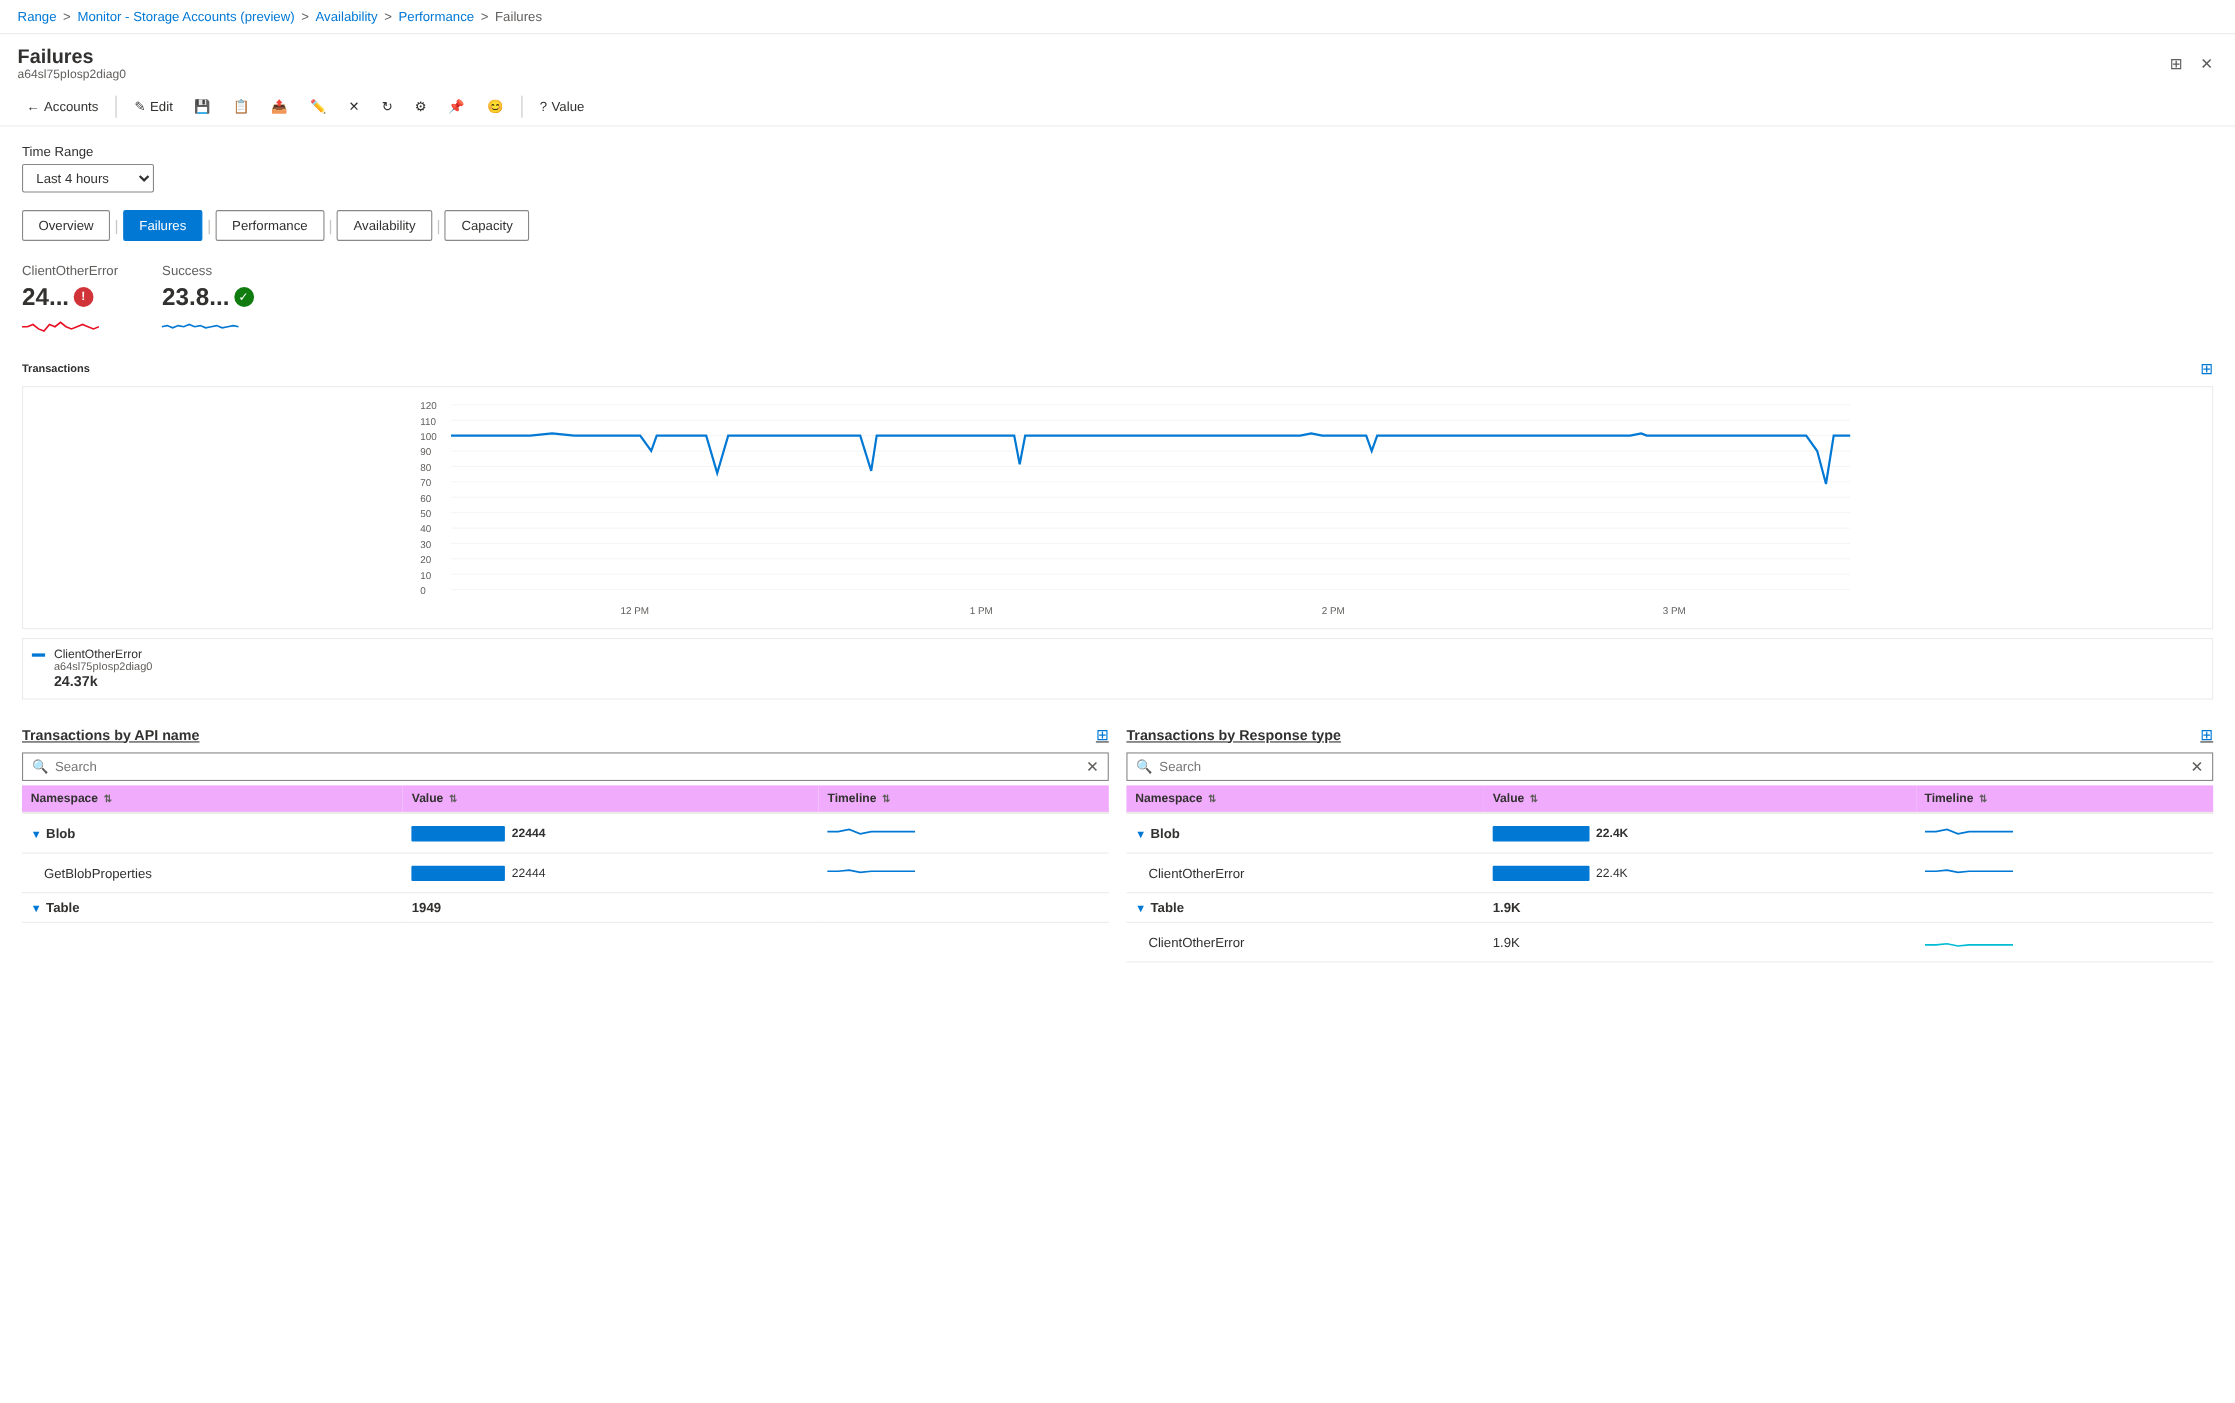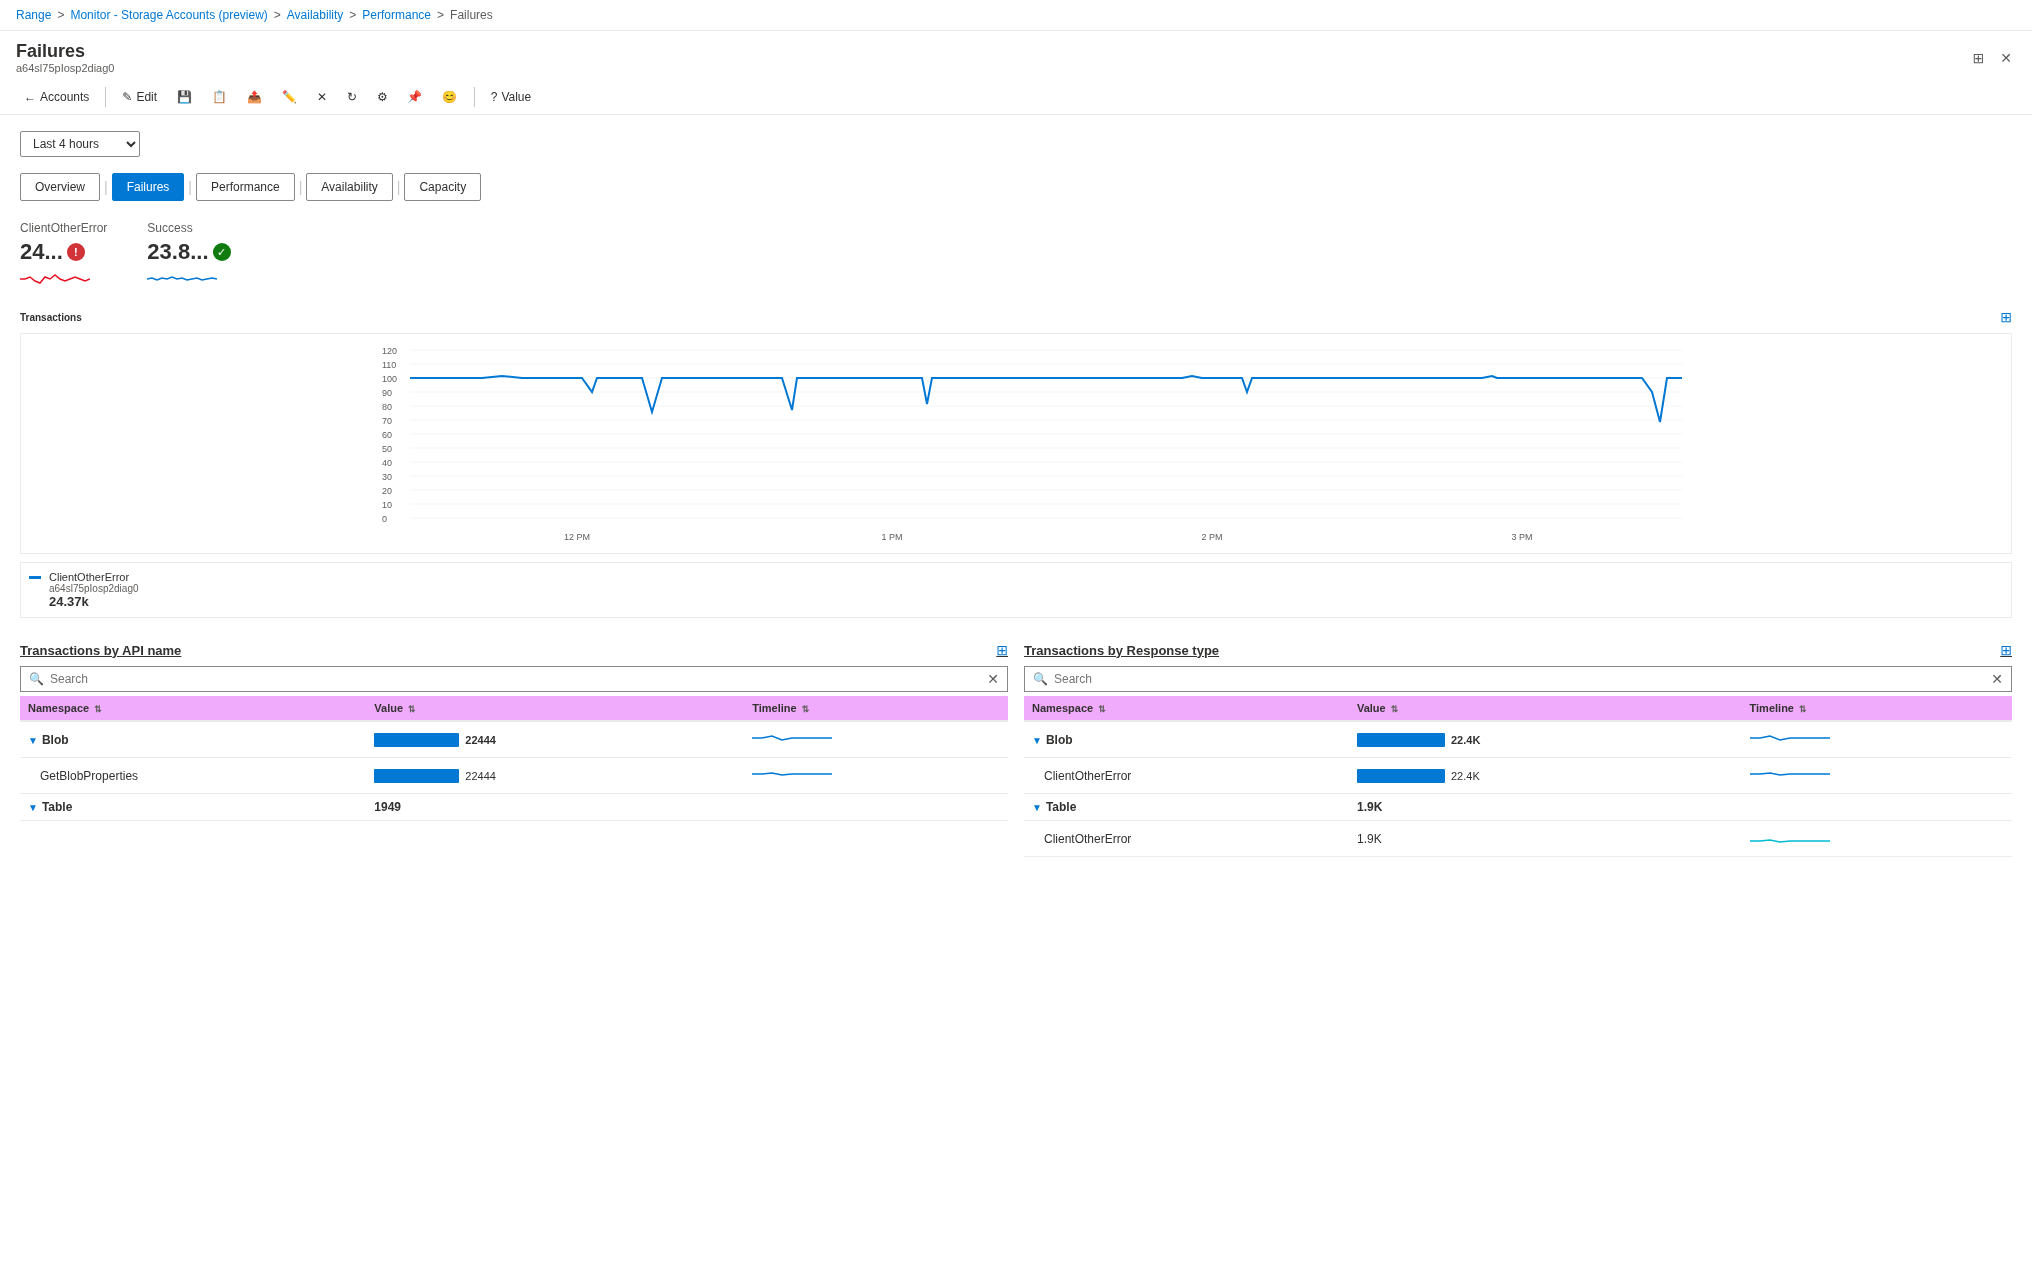--- a/index.html
+++ b/index.html
@@ -145,20 +145,21 @@
     <div class="toolbar-sep"></div>
     <button class="toolbar-btn">
       <span>?</span>
       <span>Value</span>
     </button>
   </div>
 
   <div class="content-area">
 
     <div class="time-range-section">
+      <div class="time-range-label">Time Range</div>
       <select class="time-range-select">
         <option>Last 1 hour</option>
         <option selected="">Last 4 hours</option>
         <option selected="">Last 4 hours</option>
         <option>Last 12 hours</option>
         <option>Last 24 hours</option>
         <option>Last 7 days</option>
       </select>
     </div>
 

